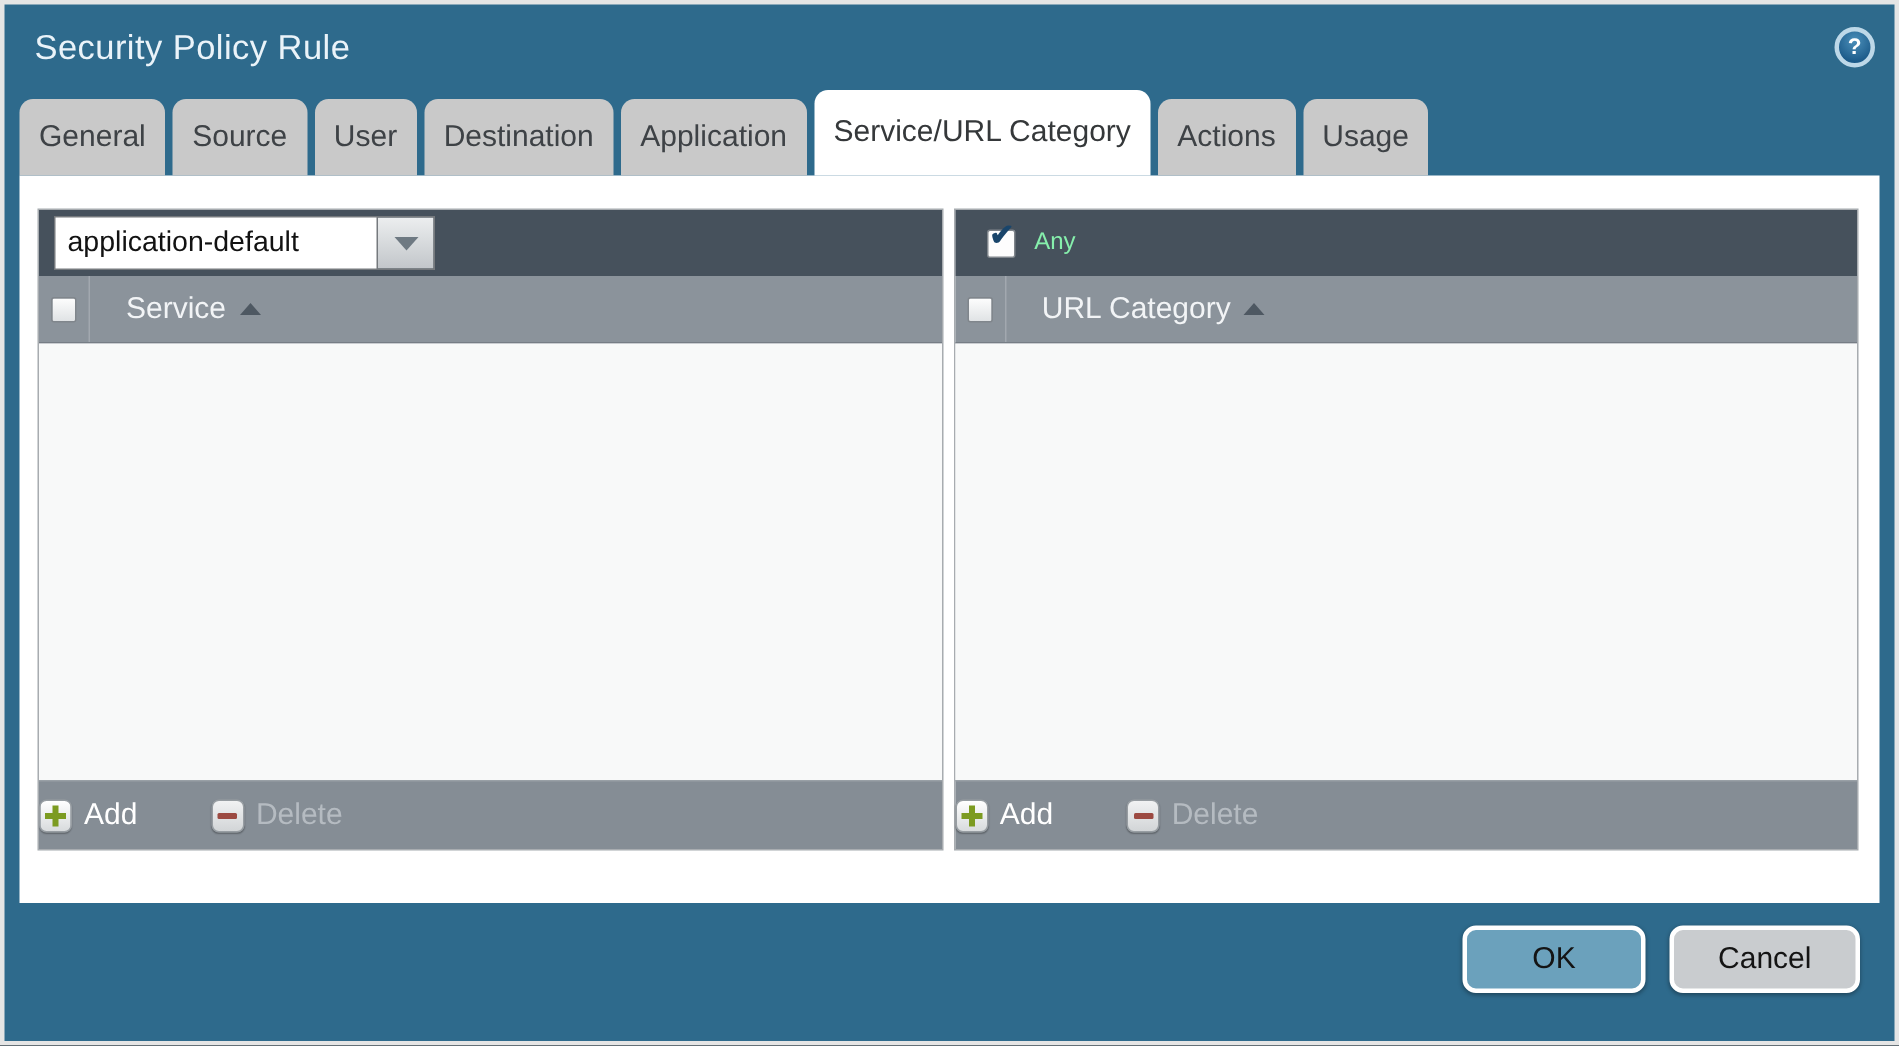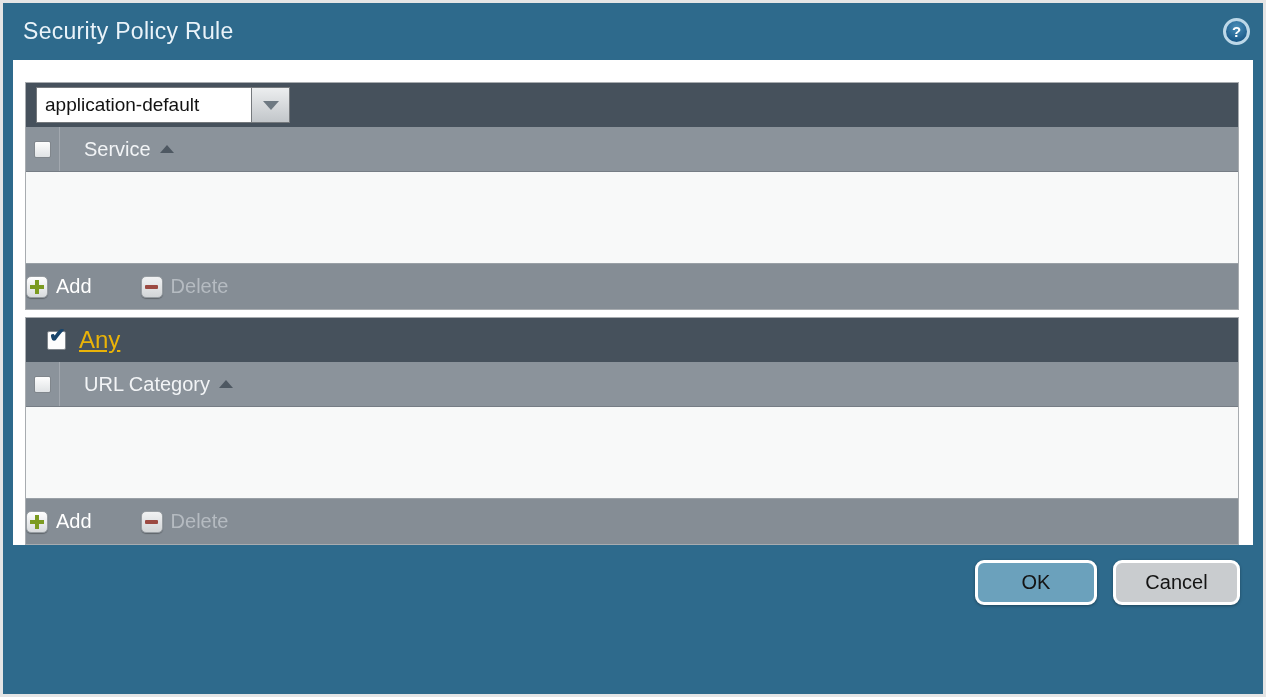--- a/index.html
+++ b/index.html
@@ -44,21 +44,21 @@
     cursor:pointer;white-space:nowrap;
   }
   .tab.active{
     background:#ffffff;color:#35383a;
     height:57px;line-height:57px;
   }
   
   .content{
     margin:0 10px;background:#ffffff;height:485px;
     padding:22px 14px 0 12px;
-    display:flex;gap:7px;flex-direction:column;
+    display:flex;gap:7px;
   }
   .panel{
     flex:1;height:428px;
     border:1px solid #a8acb0;
     display:flex;flex-direction:column;
     background:#f8f9f9;
   }
   .p-top{
     height:44px;background:#46515c;
     display:flex;align-items:center;padding-left:10px;flex:0 0 auto;
@@ -70,21 +70,21 @@
     font-family:"Liberation Sans", sans-serif;outline:none;
   }
   .combo-btn{
     width:38px;height:36px;
     background:linear-gradient(#eceeef,#c2c6ca);
     border:1px solid #75797d;border-left:none;
     display:flex;align-items:center;justify-content:center;cursor:pointer;
   }
   .tri-down{width:0;height:0;border-left:8px solid transparent;border-right:8px solid transparent;border-top:9px solid #6e7982;}
   .any-row{display:flex;align-items:center;gap:13px;padding-left:11px;}
-  .any-label{color:#eab308;font-size:24px;text-decoration:underline;}
+  .any-label{color:#86efac;font-size:16px;}
   
   .checkbox{
     width:17px;height:17px;border-radius:2px;
     background:linear-gradient(#fdfdfd,#e0e3e5);
     border:1px solid #80868c;
     position:relative;cursor:pointer;flex:0 0 auto;
   }
   .checkbox.big{width:19px;height:19px;background:#fdfdfd;}
   .checkbox .mark{display:none;}
   .checkbox.checked .mark{
@@ -149,20 +149,30 @@
 </head>
 <body>
 
 <div class="frame">
 
   <div class="titlebar">
     <div class="title">Security Policy Rule</div>
     <div class="help">?</div>
   </div>
 
+  <div class="tabbar">
+      <div class="tab">General</div>
+      <div class="tab">Source</div>
+      <div class="tab">User</div>
+      <div class="tab">Destination</div>
+      <div class="tab">Application</div>
+      <div class="tab active">Service/URL Category</div>
+      <div class="tab">Actions</div>
+      <div class="tab">Usage</div>
+    </div>
 
   <div class="content">
 
     <div class="panel">
       <div class="p-top">
         <div class="combo">
           <input class="combo-input" readonly="" value="application-default" style="">
           <div class="combo-btn">
             <div class="tri-down"></div>
           </div>

